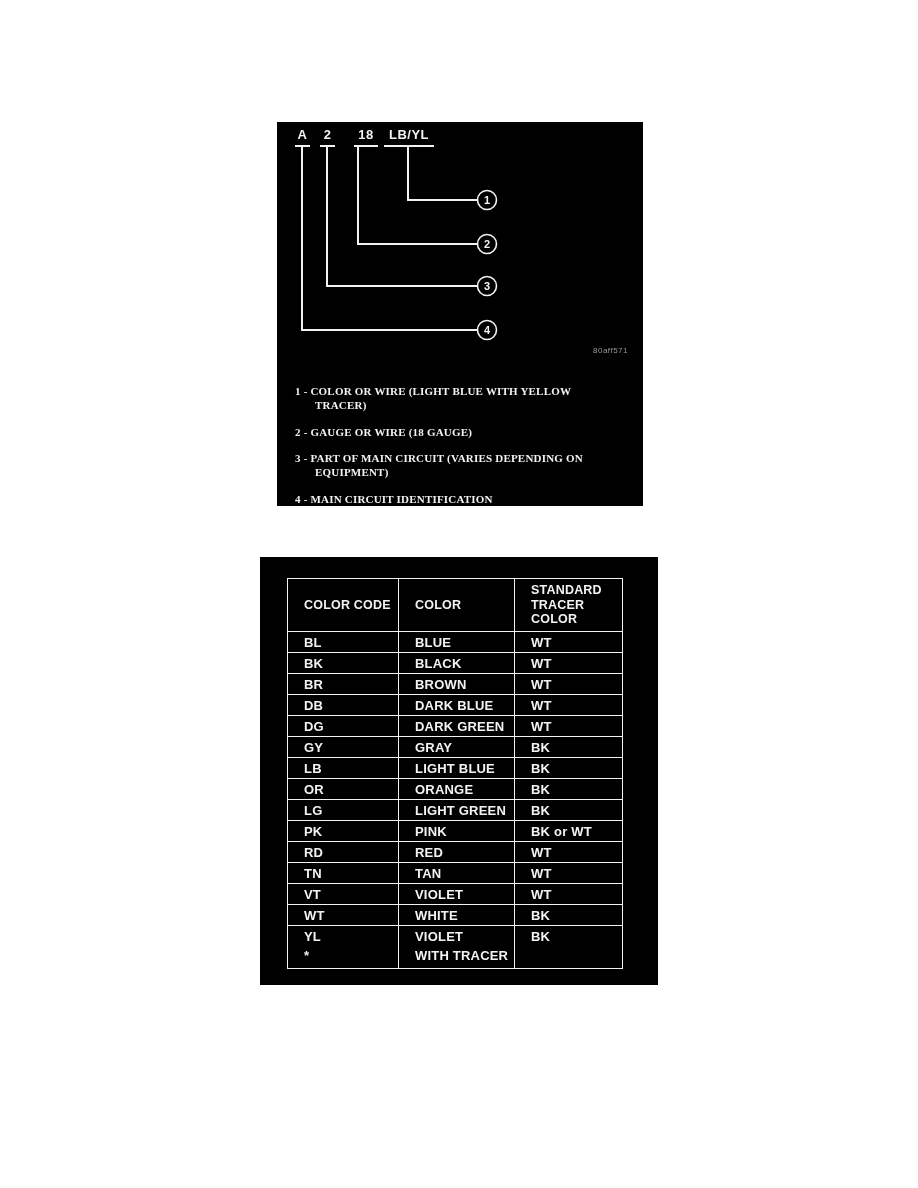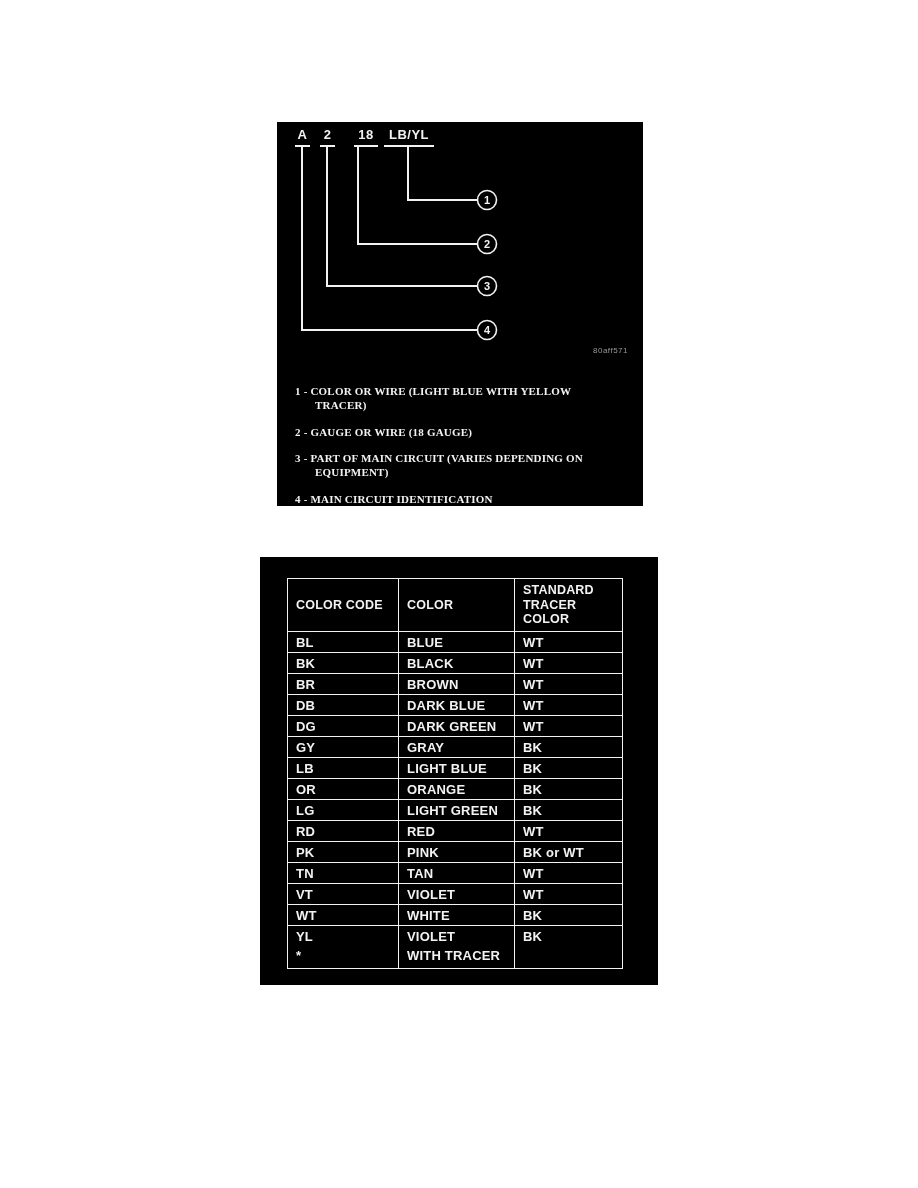--- a/index.html
+++ b/index.html
@@ -94,21 +94,21 @@
     font-size: 13px;
     font-weight: bold;
   }
   .color-table col.c1 { width: 111px; }
   .color-table col.c2 { width: 116px; }
   .color-table col.c3 { width: 108px; }
   .color-table th,
   .color-table td {
     border: 1px solid #f2f2f2;
     text-align: left;
-    padding: 2px 4px 2px 8px;
+    padding: 2px 4px 2px 16px;
     letter-spacing: 0.2px;
   }
   .color-table th {
     height: 48px;
     vertical-align: middle;
     font-size: 12.5px;
     line-height: 1.15;
   }
   .color-table td {
     height: 16px;
@@ -213,28 +213,28 @@
             <td>OR</td>
             <td>ORANGE</td>
             <td>BK</td>
           </tr>
           <tr>
             <td>LG</td>
             <td>LIGHT GREEN</td>
             <td>BK</td>
           </tr>
           <tr>
-            <td>RD</td>
-            <td>RED</td>
-            <td>WT</td>
-          </tr>
-          <tr>
             <td>PK</td>
             <td>PINK</td>
             <td>BK or WT</td>
+          </tr>
+          <tr>
+            <td>RD</td>
+            <td>RED</td>
+            <td>WT</td>
           </tr>
           <tr>
             <td>TN</td>
             <td>TAN</td>
             <td>WT</td>
           </tr>
           <tr>
             <td>VT</td>
             <td>VIOLET</td>
             <td>WT</td>

